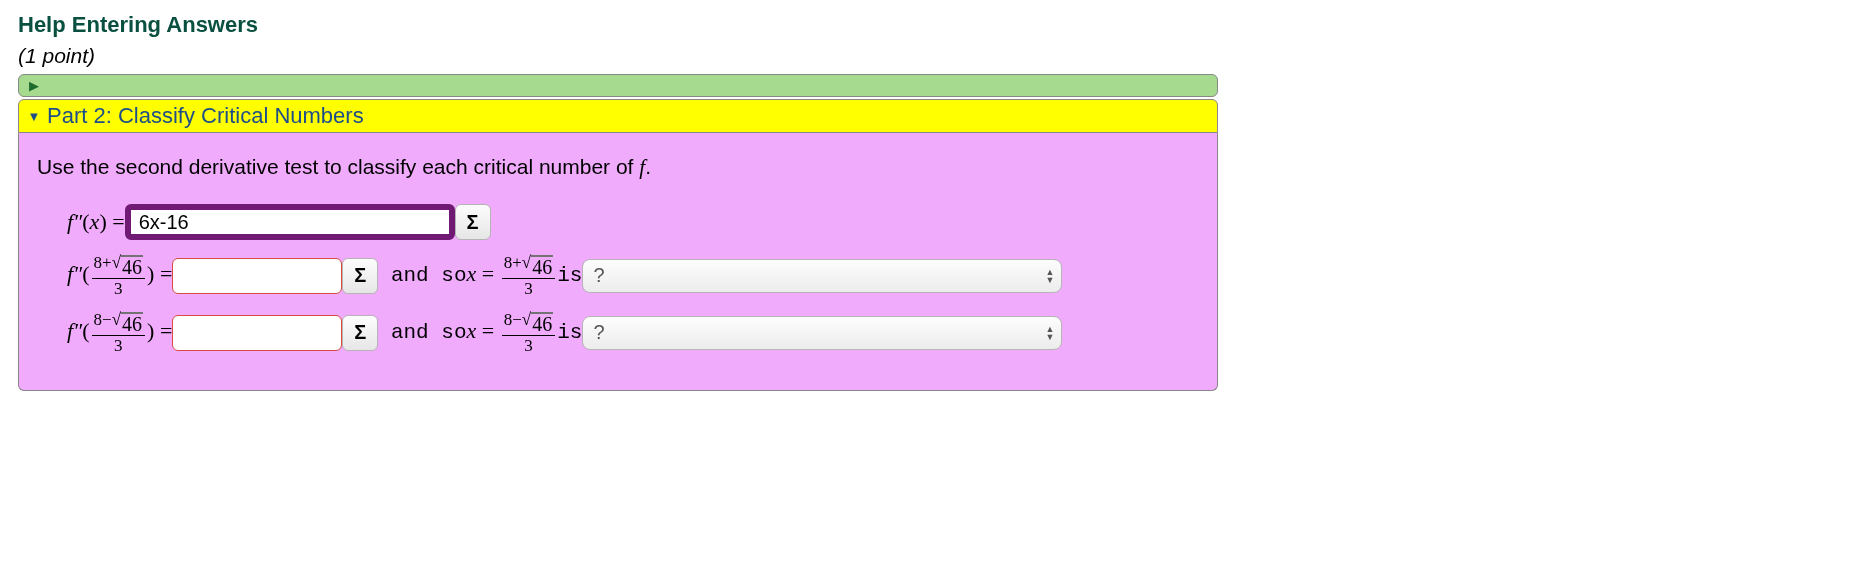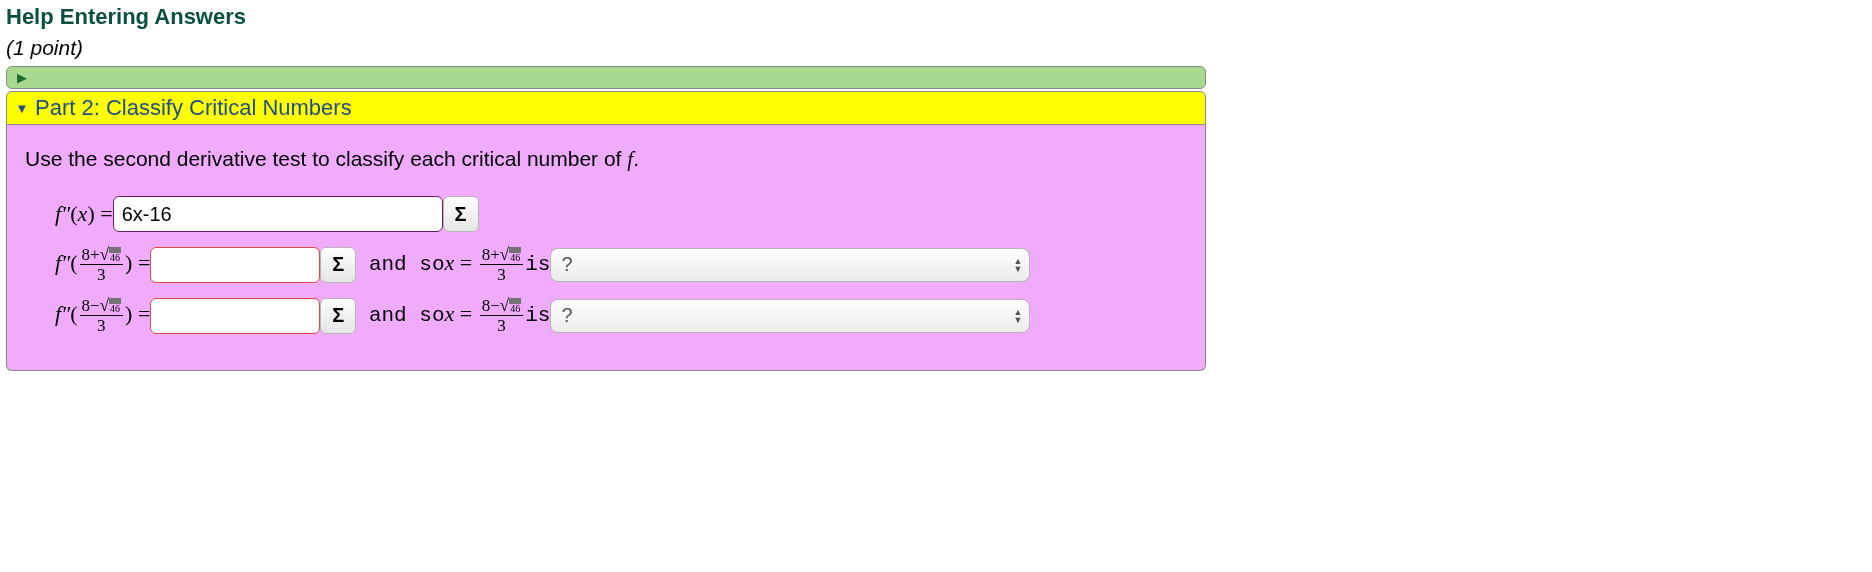--- a/index.html
+++ b/index.html
@@ -6,21 +6,22 @@
   html, body {
     margin: 0;
     padding: 0;
     font-family: "Helvetica Neue", Helvetica, Arial, sans-serif;
     font-size: 20px;
     color: #000;
     background: #fff;
   }
   .page {
     width: 1595px;
-    padding: 0 6px;
+    padding: 8px 6px;
+    margin-left: 12px;
   }
   .help-link {
     color: #0a5040;
     font-weight: bold;
     font-size: 22px;
     text-decoration: none;
     display: inline-block;
     margin: 4px 0 4px 0;
   }
   .points {
@@ -83,21 +84,21 @@
   .row .txt { font-family: Liberation Mono, monospace; font-size: 21px; }
   .answer-input {
     font-family: "Helvetica Neue", Helvetica, Arial, sans-serif;
     font-size: 20px;
     height: 36px;
     padding: 2px 8px;
     border-radius: 6px;
     background: #fff;
     outline: none;
   }
-  .inp-green { border: 1px solid #701a75; width: 330px; }
+  .inp-green { border: 6px solid #701a75; width: 330px; }
   .inp-red   { border: 1px solid #d94a3f; width: 170px; }
   .sigma-btn {
     width: 36px; height: 36px;
     border: 1px solid #b5b5b5;
     border-radius: 6px;
     background: linear-gradient(#fdfdfd,#e6e6e6);
     font-size: 20px;
     font-weight: bold;
     display: inline-flex;
     align-items: center;
@@ -114,21 +115,21 @@
     font-size: 17px;
     margin: 0 2px;
   }
   .frac .num { border-bottom: 1px solid #000; padding: 0 2px 1px 2px; white-space: nowrap; }
   .frac .den { padding-top: 1px; }
   .sqrt {
     display: inline-flex;
     align-items: flex-start;
   }
   .sqrt .rad { font-size: 17px; line-height: 1; }
-  .sqrt .arg { border-top: 6px solid #737373; padding: 0 1px; line-height: 1; font-size:10px; margin-top:1px;}
+  .sqrt .arg { border-top: 2px solid #737373; padding: 0 1px; line-height: 1; font-size:20px; margin-top:1px;}
   .select-wrap {
     position: relative;
     display: inline-block;
   }
   .select {
     width: 480px;
     height: 34px;
     border: 1px solid #b5b5b5;
     border-radius: 8px;
     background: linear-gradient(#fdfdfd,#ececec);

